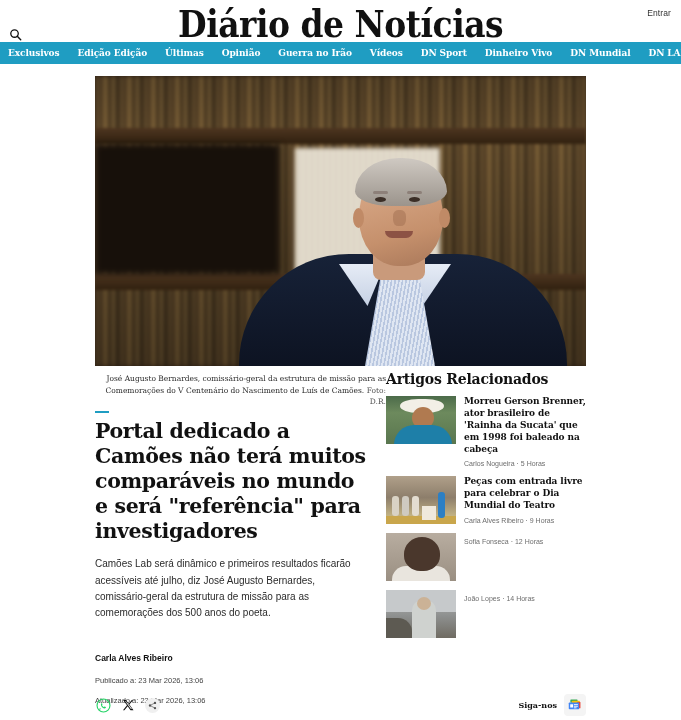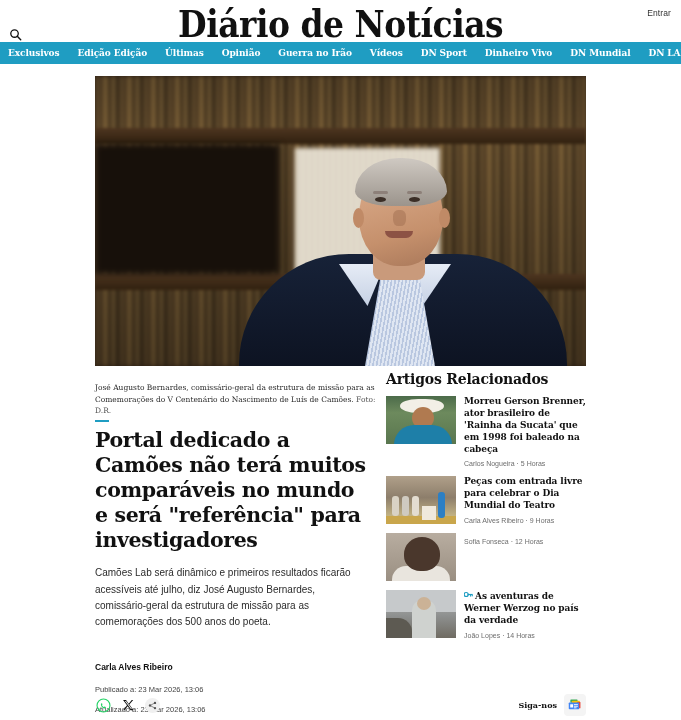--- a/index.html
+++ b/index.html
@@ -250,22 +250,23 @@
     gap: 0;
   }
   .col-main { width: 291px; padding-right: 18px; }
   .col-side { width: 200px; }
 
   .caption {
     font-family: "DejaVu Serif", "Liberation Serif", serif;
     font-size: 7.5px;
     line-height: 1.55;
     color: #2b2b2b;
-    padding-top: 16px;
+    padding-top: 7px;
     width: 291px;
+    text-align: right;
   }
   .caption .credit { color: #555; }
 
   .kicker {
     margin-top: 26px;
     font-size: 7.5px;
     font-weight: bold;
     color: #111;
     letter-spacing: 0.2px;
   }
@@ -544,30 +545,20 @@
       </div>
 
       <div class="rel-item">
         <div class="rel-thumb t4">
           <div class="sky"></div>
             <div class="rock"></div>
             <div class="p"></div>
             <div class="ph"></div>
         </div>
         <div class="rel-body">
-          <div class="rel-title">
-            <span class="key-icon">
-              <svg width="9" height="7" viewBox="0 0 14 10" aria-hidden="true">
-                <circle cx="3.4" cy="5" r="3.1" fill="none" stroke="#1f9dc2" stroke-width="1.9"></circle>
-                <rect x="5.6" y="4.1" width="8" height="1.9" fill="#1f9dc2"></rect>
-                <rect x="9.4" y="5.8" width="1.7" height="2.4" fill="#1f9dc2"></rect>
-                <rect x="12.1" y="5.8" width="1.6" height="2.0" fill="#1f9dc2"></rect>
-              </svg>
-            </span><span>As aventuras de Werner Werzog no país da verdade</span>
-          </div>
           <div class="rel-meta">João Lopes  ·  14 Horas</div>
         </div>
       </div>
     </aside>
   </div>
 </div>
 
 <div class="sharebar">
   <div class="share-left">
     <div class="icon-btn">

